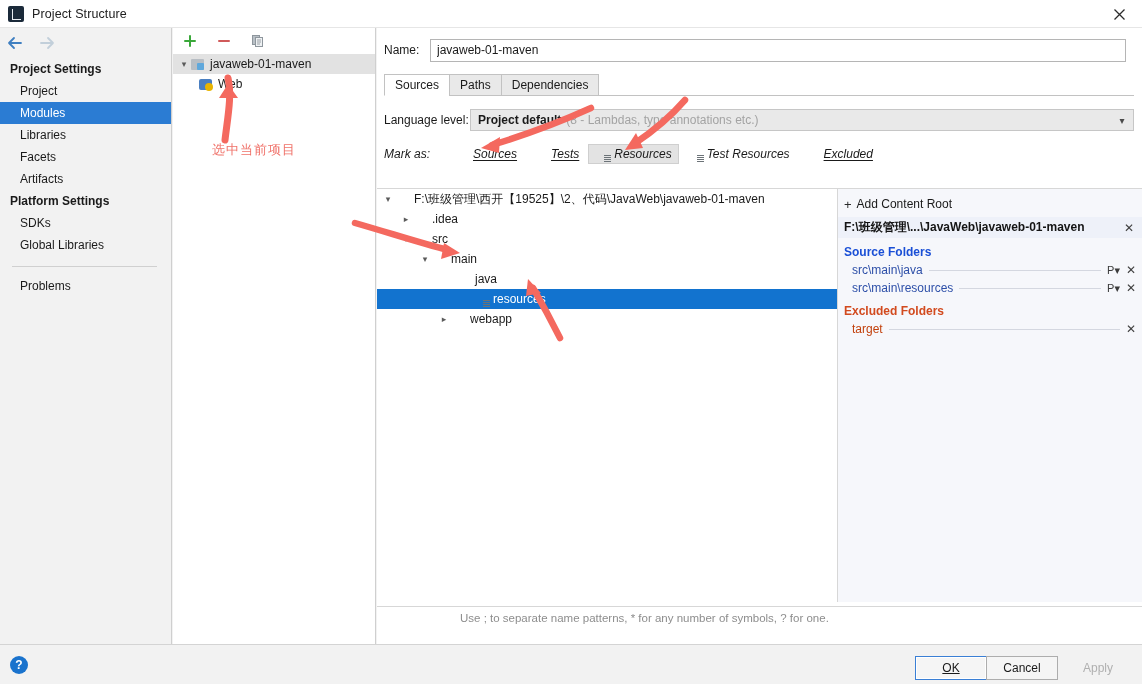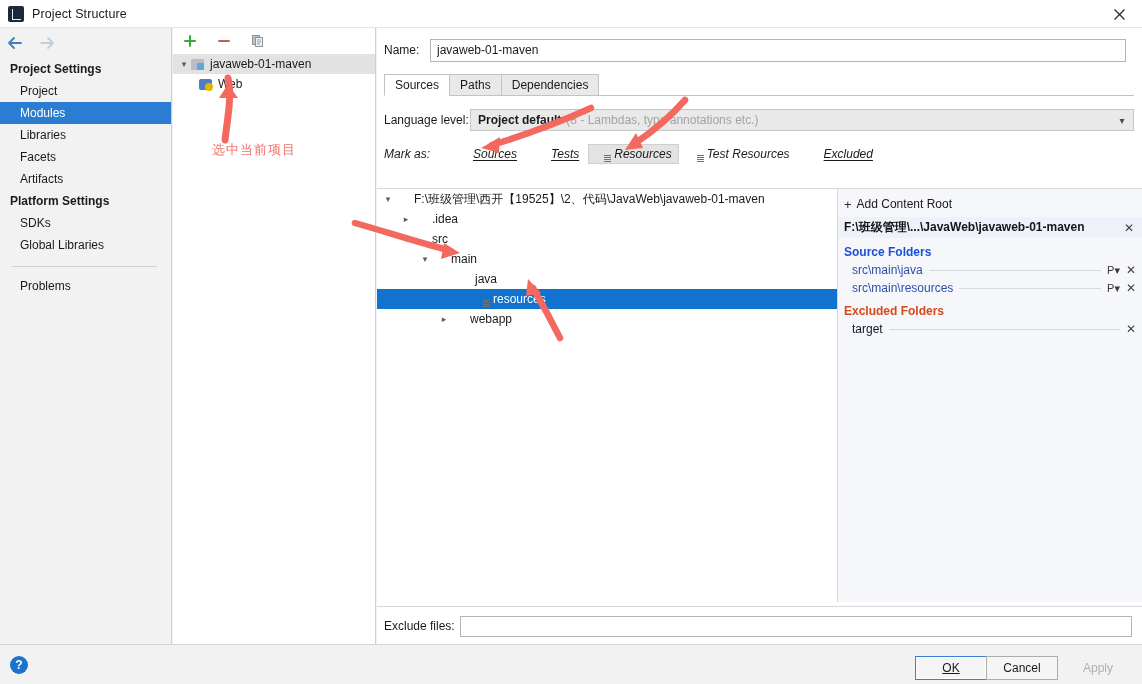--- a/index.html
+++ b/index.html
@@ -203,21 +203,21 @@
   }
   .grp-title { font-weight: bold; font-size: 12px; padding: 7px 4px 2px 6px; }
   .grp-title.src { color: #1a4fd6; }
   .grp-title.res { color: #7a3ecb; }
   .grp-title.exc { color: #d24a1e; }
   .folder-line {
     display: flex; align-items: center; padding: 1px 6px 1px 14px; font-size: 12px;
     position: relative; height: 18px;
   }
   .folder-line .fname { color: #2d4fa8; }
-  .folder-line .fname.excl { color: #0f172a; }
+  .folder-line .fname.excl { color: #c2410c; }
   .folder-line .rule {
     flex: 1; height: 1px; background: #d4d7e0; margin: 0 6px;
   }
   .folder-line .pbtn { font-size: 11px; color: #3b3b3b; margin-right: 6px; }
   .xmark { color: #3f3f3f; font-size: 12px; line-height: 1; cursor: default; }
 
   
   .exclude-wrap {
     position: absolute; left: 0; top: 578px; width: 765px; height: 66px;
     background: #ffffff; border-top: 1px solid #d7d7d7;
@@ -459,24 +459,20 @@
         <div class="grp-title exc">Excluded Folders</div>
         <div class="folder-line">
           <span class="fname excl">target</span>
           <span class="rule"></span>
           <span class="xmark">✕</span>
         </div>
       </div>
     </div>
 
     <div class="exclude-wrap">
-      <div class="excl-row">
-        <span class="excl-label">Exclude files:</span>
-        <input class="excl-input" value="" style="">
-      </div>
       <div class="excl-hint">Use ; to separate name patterns, * for any number of symbols, ? for one.</div>
     </div>
   </div>
 
   <div class="bottombar">
     <div class="helpbtn">?</div>
     <div class="btn primary" style="left:915px;">OK</div>
     <div class="btn" style="left:986px;">Cancel</div>
     <div class="btn disabled" style="left:1062px;">Apply</div>
   </div>

